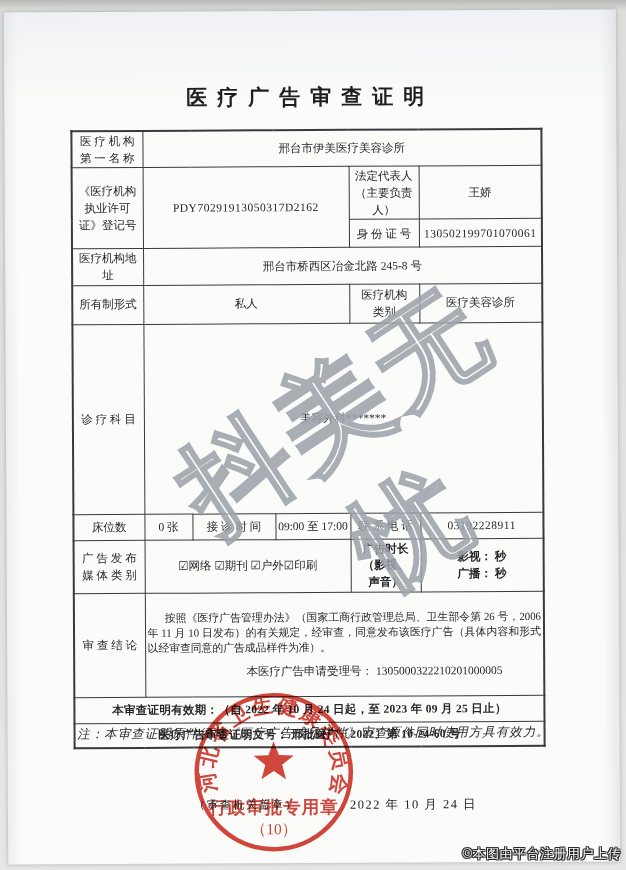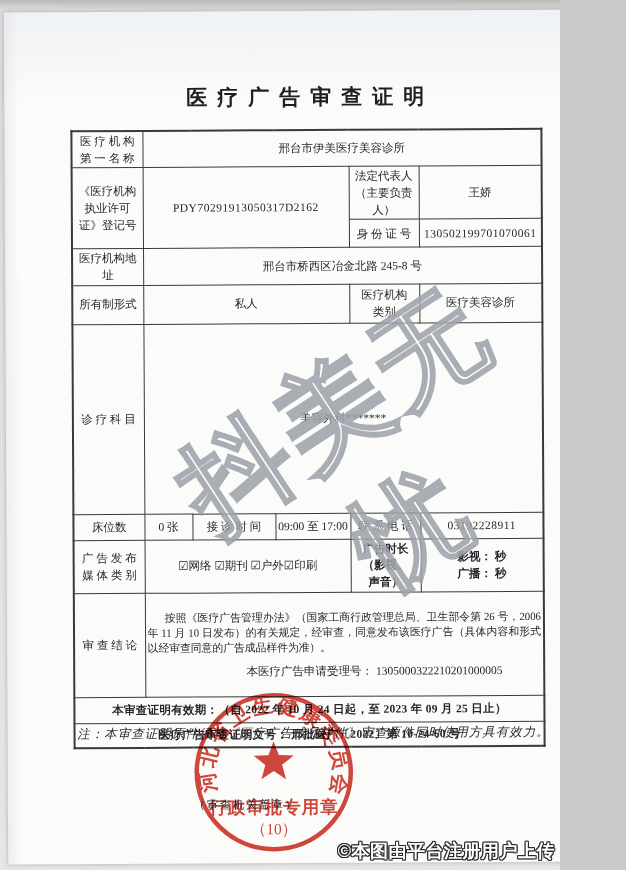--- a/index.html
+++ b/index.html
@@ -1,17 +1,17 @@
 <!DOCTYPE html>
 <html><head>
 <meta charset="utf-8">
 <style>
   html,body{margin:0;padding:0;}
   body{width:626px;height:870px;background:#c9c9c7;font-family:"Liberation Serif","DejaVu Serif",serif;}
-  .sheet{position:relative;width:560px;height:870px;overflow:hidden;
+  .sheet{position:relative;width:626px;height:870px;overflow:hidden;
          background:linear-gradient(180deg,#b9b9b7 0,#dcdcda 10px,#e6e6e4 100%);}
   .paper{position:absolute;left:6px;top:11px;width:612px;height:852px;
          background:
            linear-gradient(180deg,rgba(208,218,236,.28) 0,rgba(208,218,236,0) 90px),
            linear-gradient(90deg,rgba(120,120,125,.10) 0,rgba(0,0,0,0) 14px,rgba(0,0,0,0) 596px,rgba(120,120,125,.14) 100%),
            #fbfbf9;
          transform:rotate(-0.3deg);box-shadow:0 0 4px rgba(0,0,0,.25);}
   .title{position:absolute;left:0;top:72px;width:100%;text-align:center;
          font-size:21px;font-weight:bold;letter-spacing:10px;color:#1f1f22;}
   table.doc{position:absolute;left:66px;top:118px;width:470px;border-collapse:collapse;
@@ -35,21 +35,21 @@
          mix-blend-mode:multiply;opacity:.92;}
   .seal-caption{position:absolute;left:186px;top:786px;font-size:11px;
                 letter-spacing:2px;color:#222;}
   .sign-date{position:absolute;left:342px;top:786px;font-size:12.5px;
              letter-spacing:1.5px;color:#222;}
   .watermark{position:absolute;left:105px;top:330px;width:450px;height:140px;
              line-height:140px;text-align:center;font-size:108px;font-weight:bold;
              letter-spacing:6px;color:rgba(255,255,255,.42);
              -webkit-text-stroke:2.5px rgba(148,153,163,.8);
              transform:rotate(-33deg);pointer-events:none;}
-  .credit{position:absolute;right:5px;bottom:7px;font-size:18px;font-weight:bold;
+  .credit{position:absolute;right:5px;bottom:7px;font-size:13px;font-weight:normal;
           color:#fff;letter-spacing:.5px;font-family:"Liberation Sans",sans-serif;
           text-shadow:-1px -1px 0 #2a2a2a,1px -1px 0 #2a2a2a,-1px 1px 0 #2a2a2a,
                       1px 1px 0 #2a2a2a,0 1px 0 #2a2a2a,0 -1px 0 #2a2a2a,
                       1px 0 0 #2a2a2a,-1px 0 0 #2a2a2a;}
 </style>
 </head>
 <body>
 
 <div class="sheet">
   <div class="paper">
@@ -138,18 +138,19 @@
       <path id="arcpath" d="M 27.9 103.5 A 60 60 0 1 1 142.1 103.5" fill="none"></path>
       <text font-size="20.5" fill="#cf372c" font-weight="bold">
         <textPath href="#arcpath" startOffset="0" textLength="228" lengthAdjust="spacing">河北省卫生健康委员会</textPath>
       </text>
       <polygon fill="#cf372c" points="85,54 90.2,67.9 105,68.5 93.4,77.7 97.3,92 85,83.8 72.7,92 76.6,77.7 65,68.5 79.8,67.9"></polygon>
       <text x="85" y="126" text-anchor="middle" font-size="17.5" font-weight="bold" fill="#cf372c" letter-spacing="1">行政审批专用章</text>
       <text x="85" y="147" text-anchor="middle" font-size="15.5" fill="#cf372c">（10）</text>
     </svg>
 
     <div class="seal-caption">（审查机关盖章）</div>
+    <div class="sign-date">2022 年 10 月 24 日</div>
 
     <div class="watermark">抖美无忧</div>
   </div>
 
   <div class="credit">©本图由平台注册用户上传</div>
 </div>
 
 </body></html>

